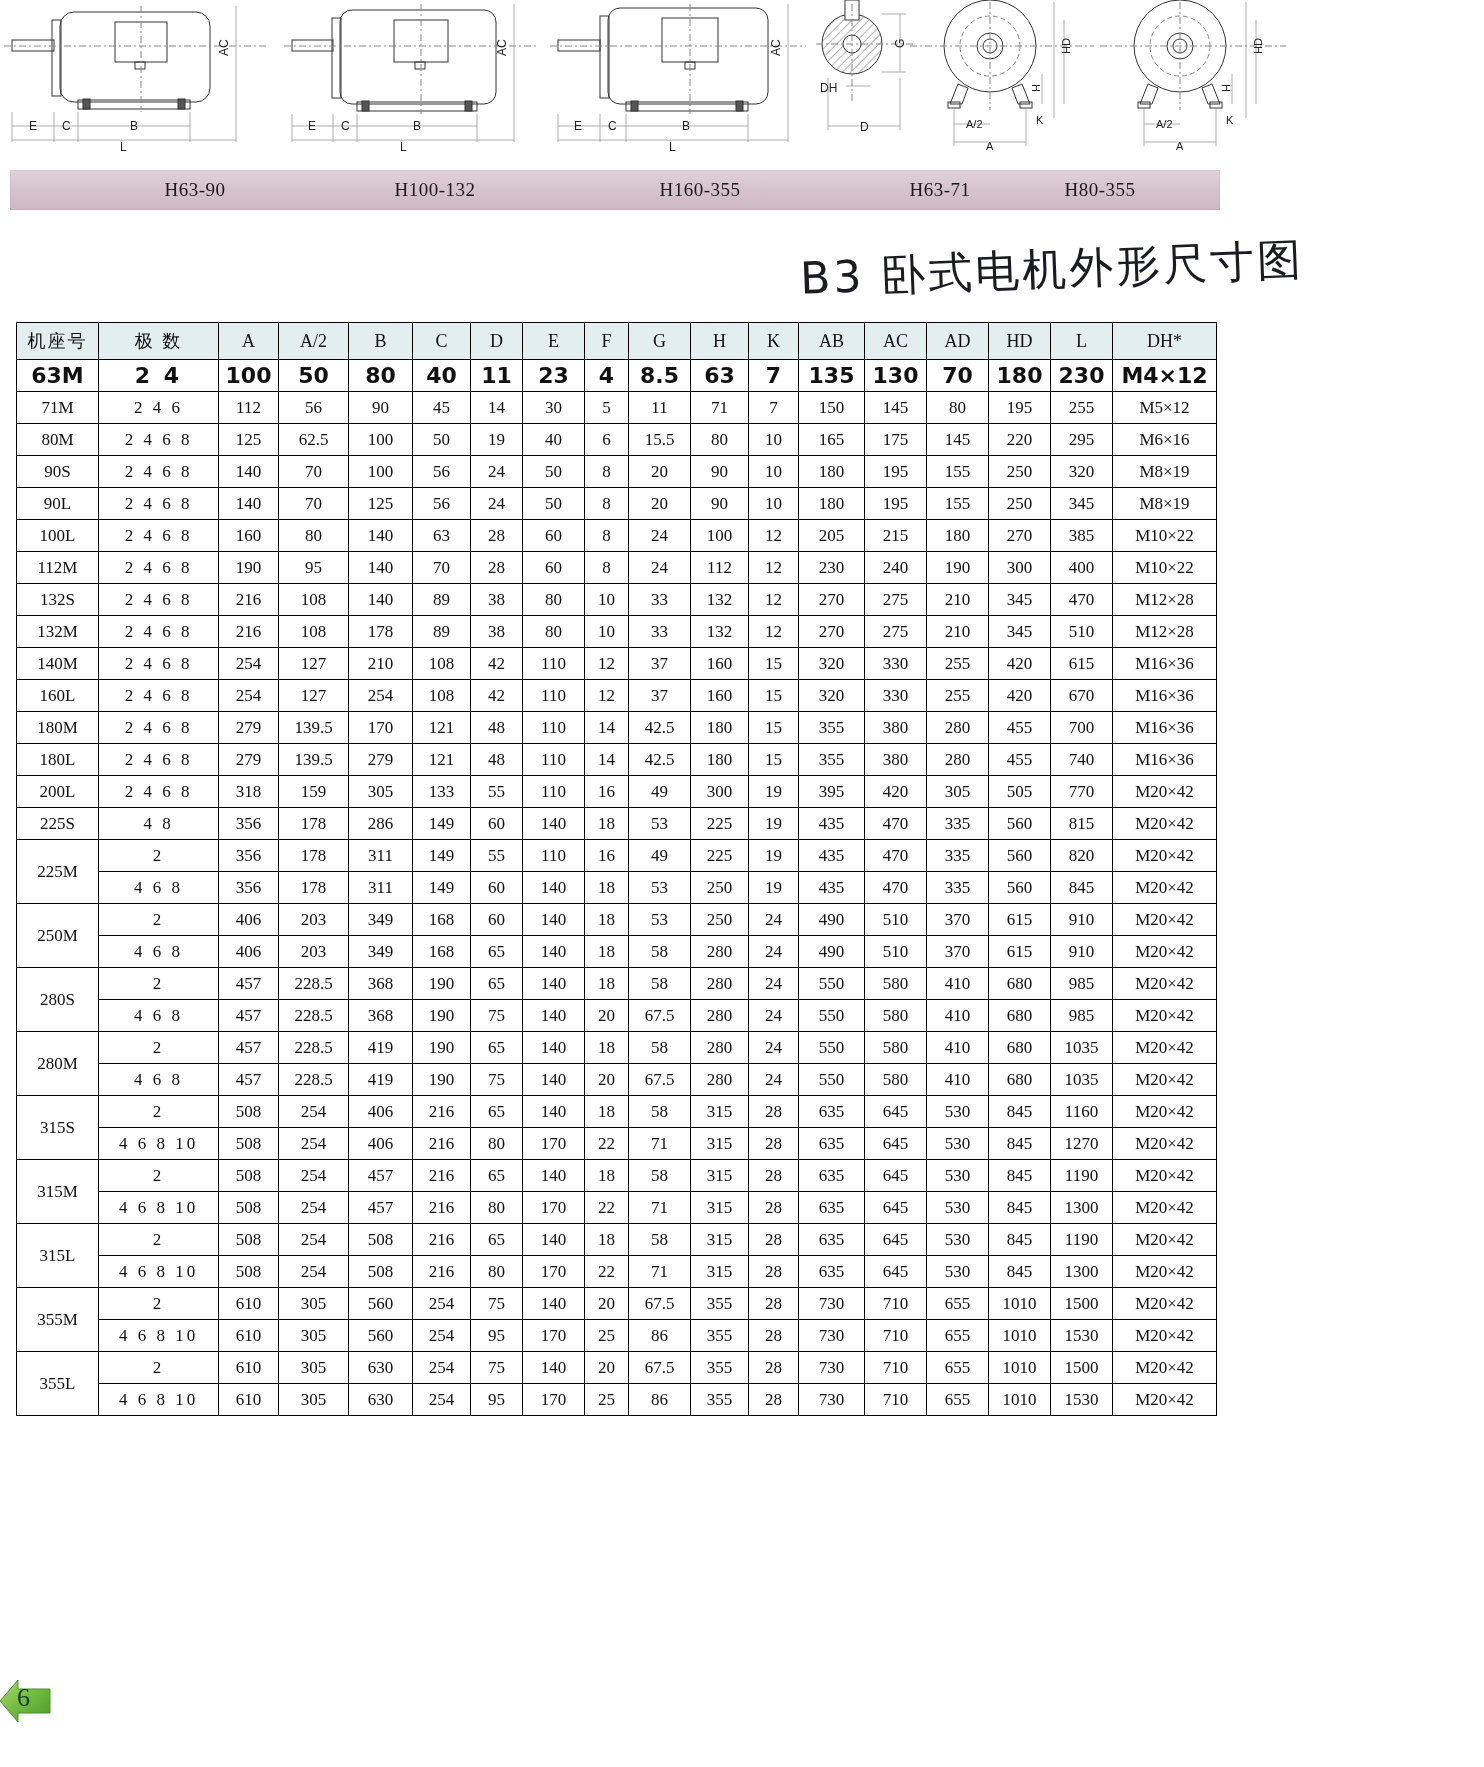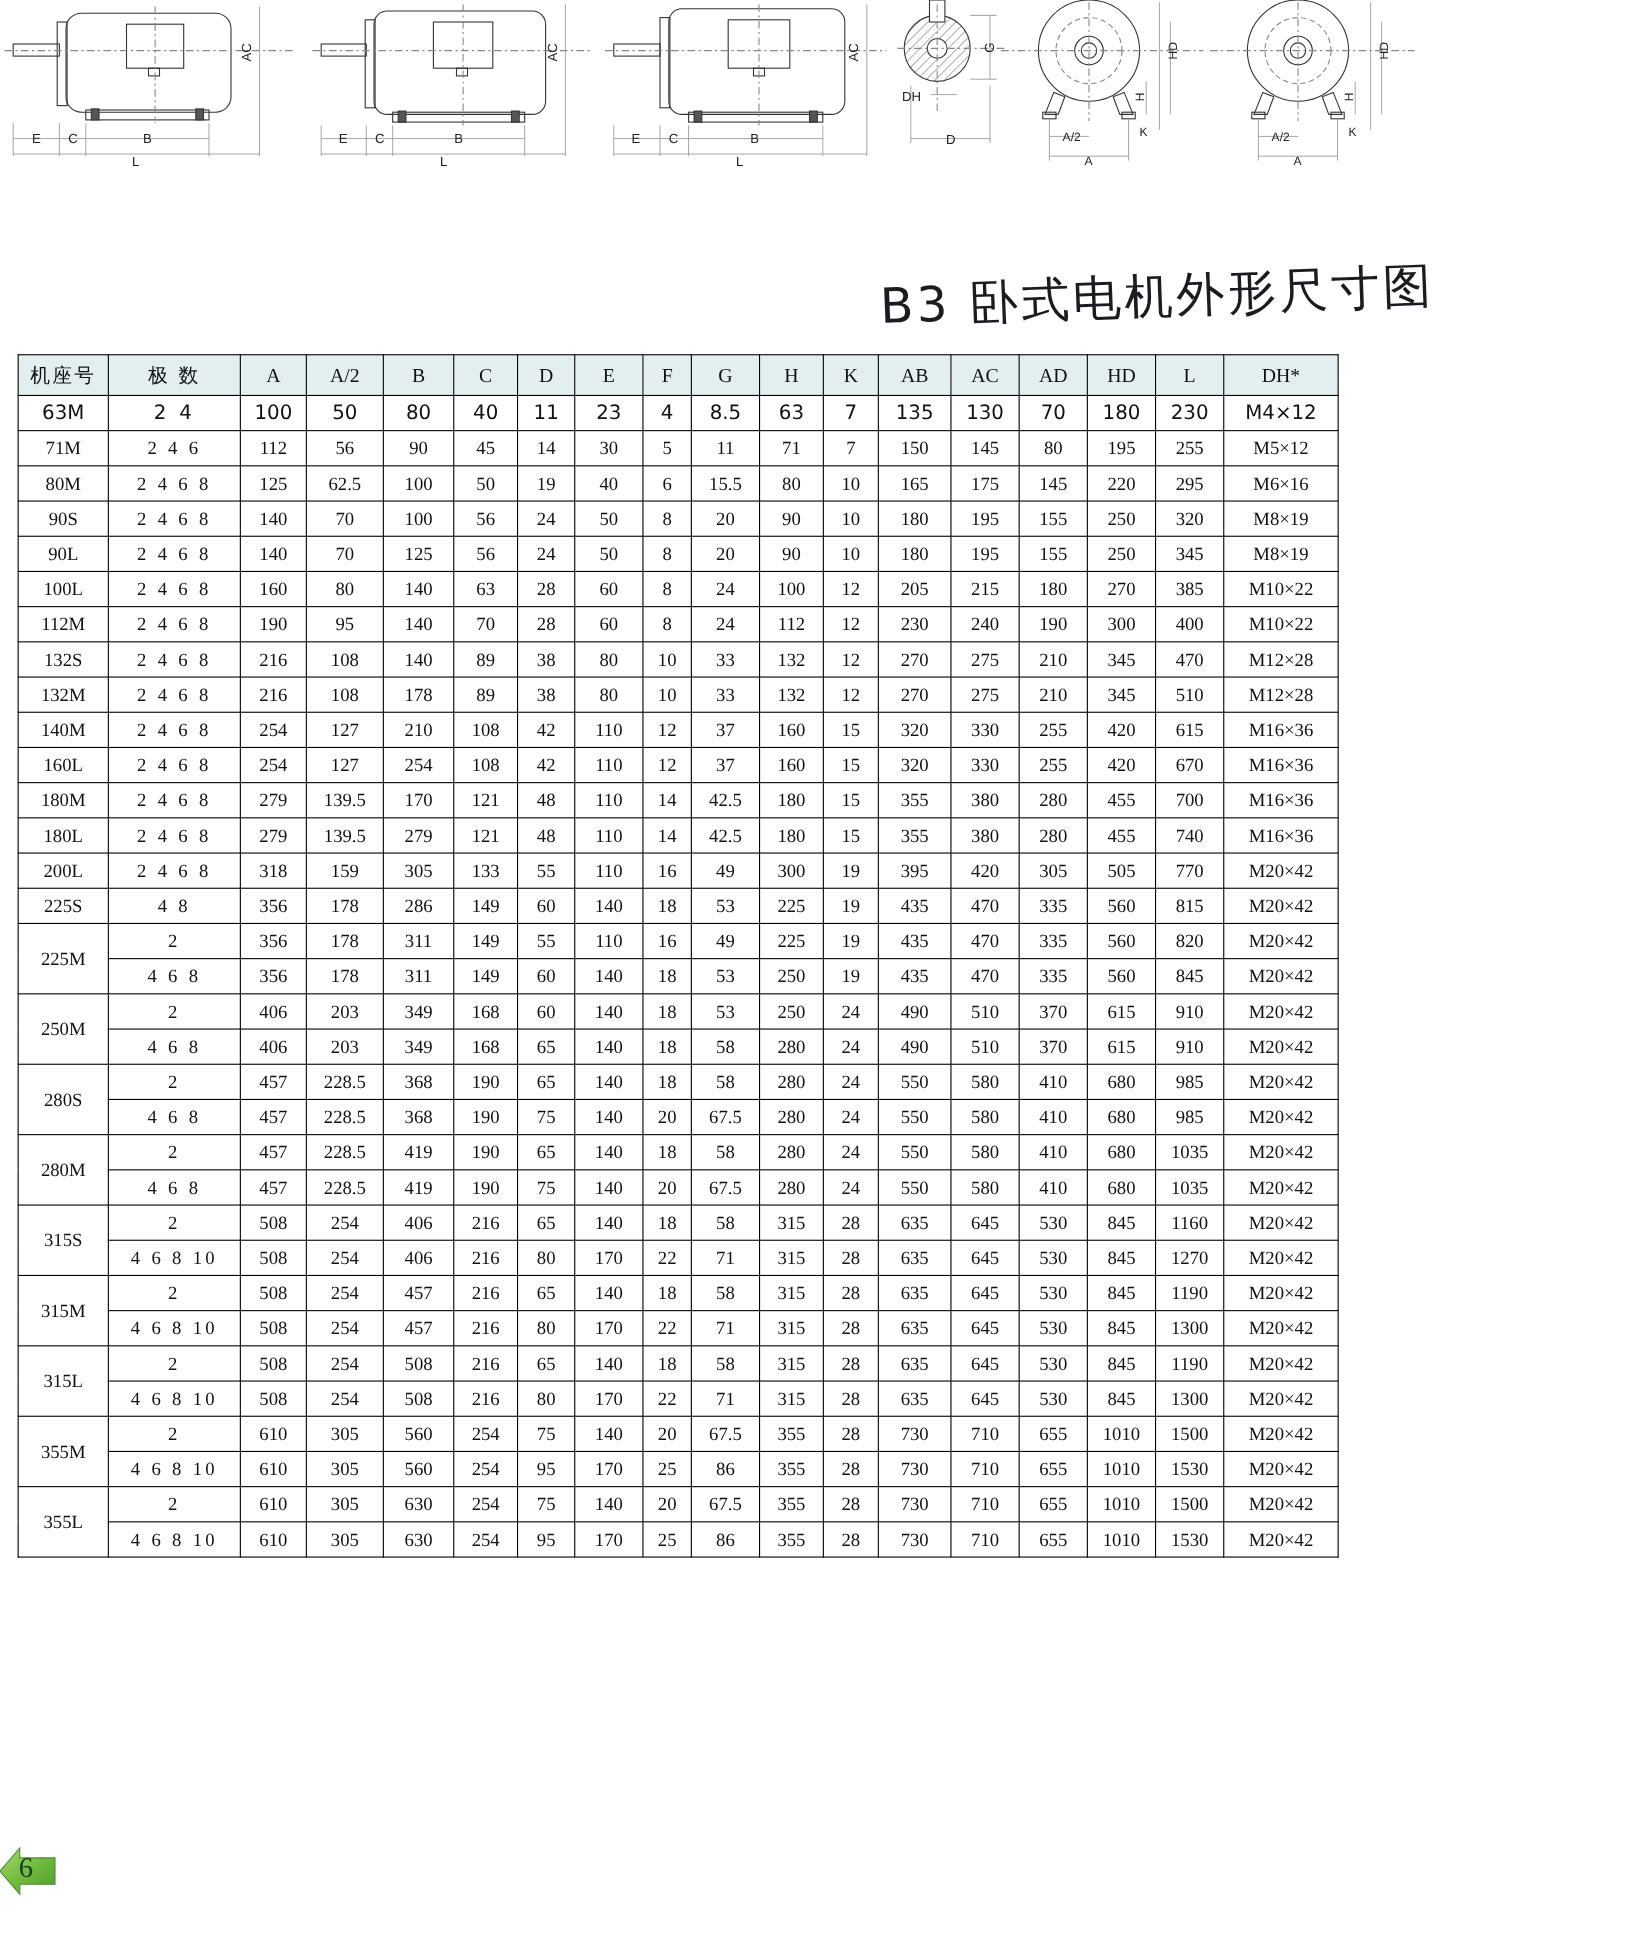--- a/index.html
+++ b/index.html
@@ -74,21 +74,21 @@
     background:#e3eef1;
     font-weight:400;
     font-size:18px;
     height:36px;
   }
   table.spec thead th.cjk{
     font-family:"DejaVu Sans","Liberation Sans",sans-serif;
     font-size:18px;
     letter-spacing:2px;
   }
-  tr.bold td{font-weight:400;font-size:18px;font-family:"DejaVu Sans","Liberation Sans",sans-serif;}
+  tr.bold td{font-weight:700;font-size:22px;font-family:"DejaVu Sans","Liberation Sans",sans-serif;}
   td.poles{letter-spacing:3px;}
   td.frame{font-size:18px;}
 
   
   col.c-frame{width:82px;}
   col.c-poles{width:120px;}
   col.c-a{width:60px;}
   col.c-a2{width:70px;}
   col.c-b{width:64px;}
   col.c-c{width:58px;}
@@ -312,20 +312,27 @@
         </g>
         <text x="60" y="128" font-size="11" font-family="Liberation Sans, sans-serif" fill="#222">A/2</text>
         <text x="80" y="150" font-size="11" font-family="Liberation Sans, sans-serif" fill="#222">A</text>
         <text x="130" y="124" font-size="11" font-family="Liberation Sans, sans-serif" fill="#222">K</text>
         <text x="134" y="92" font-size="11" font-family="Liberation Sans, sans-serif" fill="#222" transform="rotate(-90 134 92)">H</text>
         <text x="166" y="54" font-size="11" font-family="Liberation Sans, sans-serif" fill="#222" transform="rotate(-90 166 54)">HD</text>
       </svg>
     </div>
   </div>
 
+  <div class="band" id="band">
+      <div class="band-item" style="left: 60px; width: 250px;">H63-90</div>
+      <div class="band-item" style="left: 300px; width: 250px;">H100-132</div>
+      <div class="band-item" style="left: 560px; width: 260px;">H160-355</div>
+      <div class="band-item" style="left: 845px; width: 170px;">H63-71</div>
+      <div class="band-item" style="left: 1000px; width: 180px;">H80-355</div>
+    </div>
 
 
   <div class="handwriting">B3 卧式电机外形尺寸图</div>
 
   <div class="tablewrap">
     <table class="spec">
       <colgroup>
         <col class="c-frame">
           <col class="c-poles">
           <col class="c-a">

